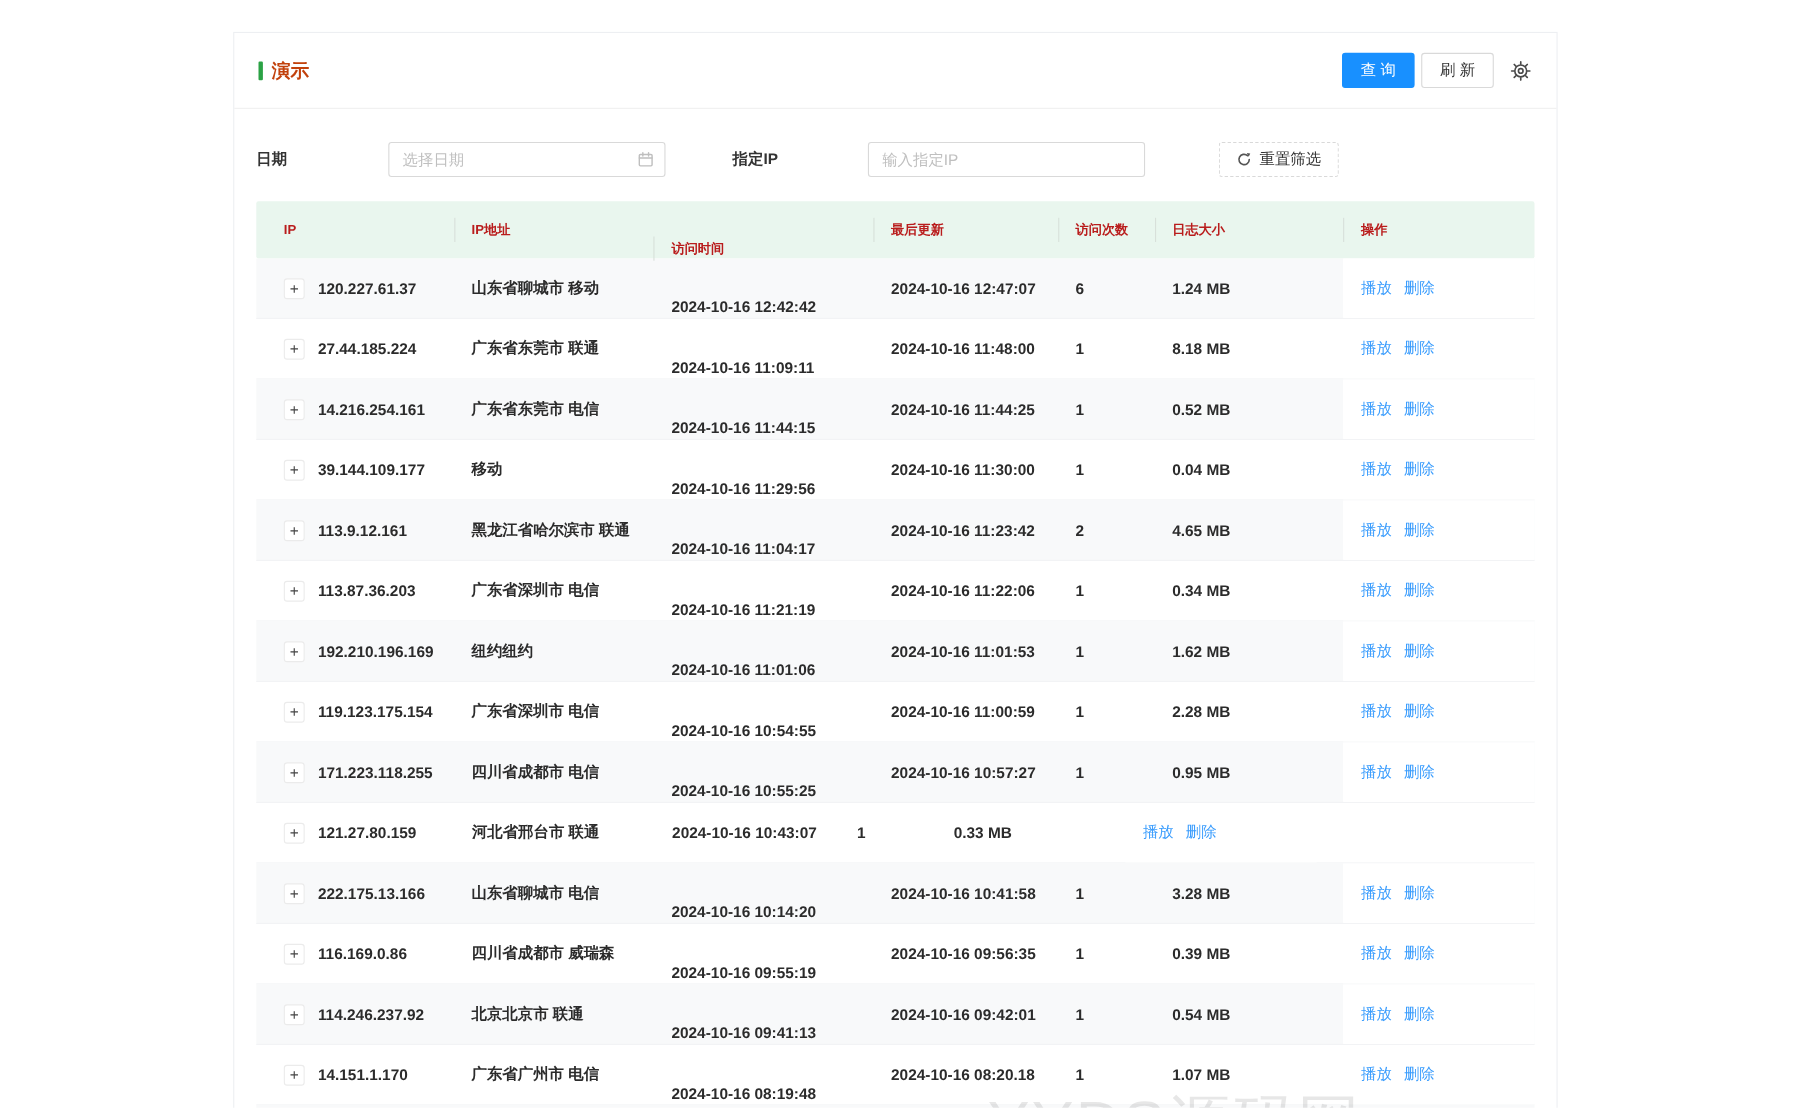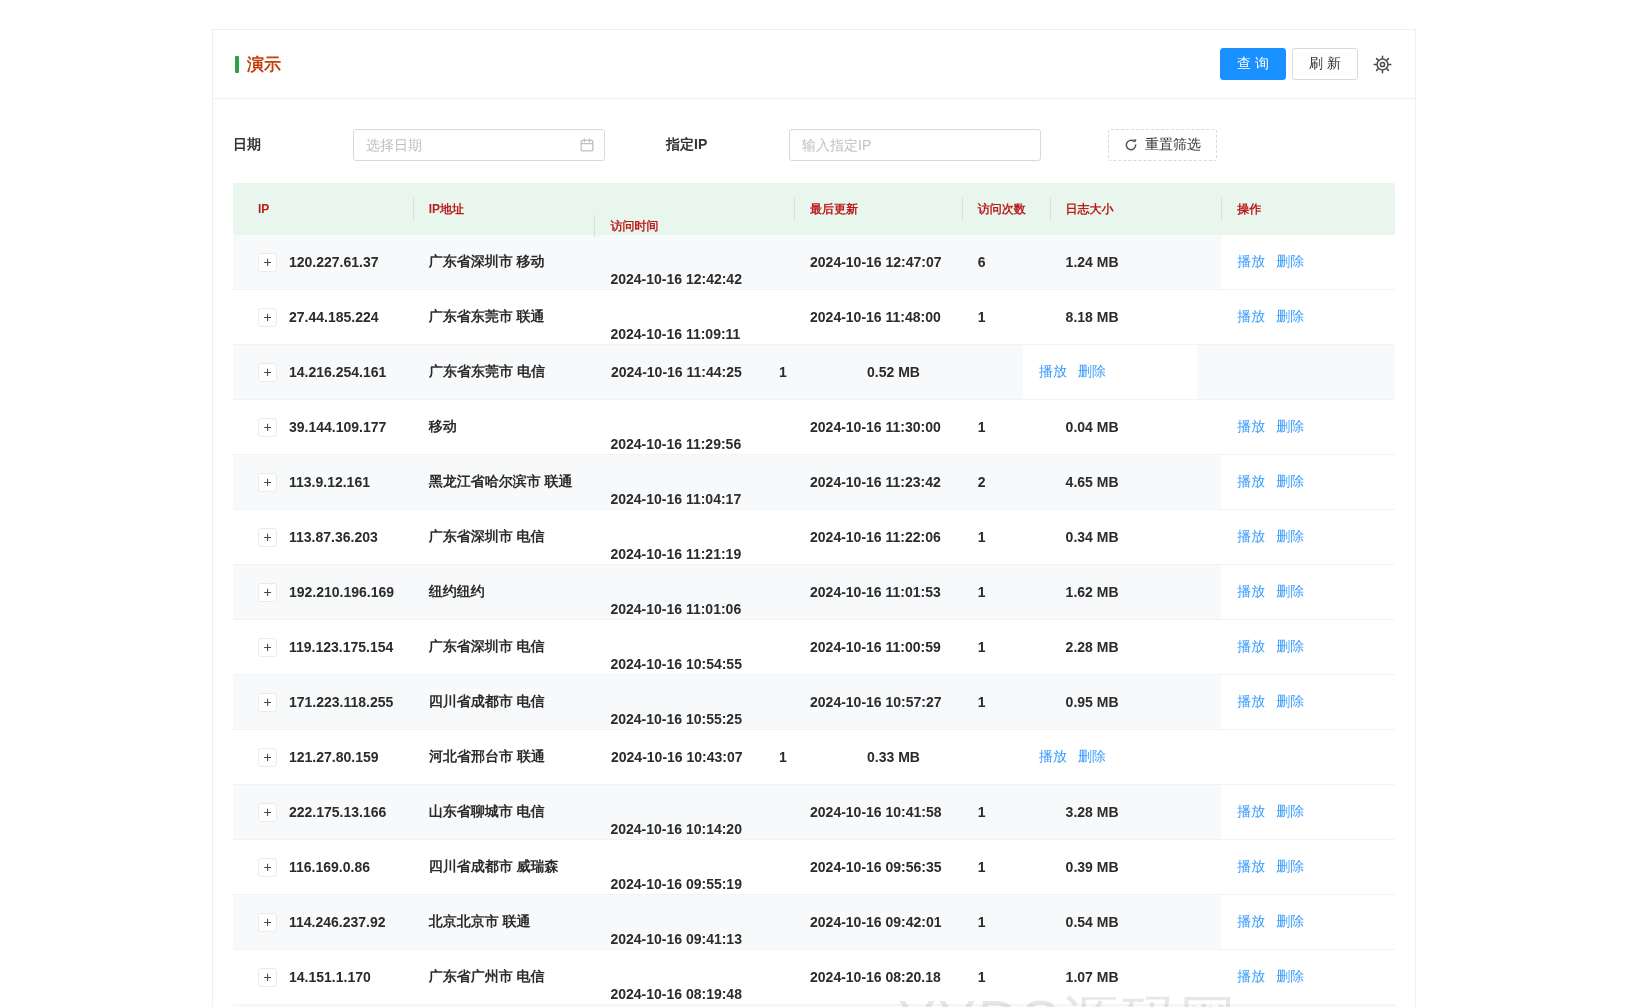--- a/index.html
+++ b/index.html
@@ -157,21 +157,21 @@
       <div class="th c5">访问次数</div>
       <div class="th c6">日志大小</div>
       <div class="th c7">操作</div>
     </div>
     <div class="tbody">
         <div class="tr striped">
     <div class="td c1">
       <span class="expand-btn">+</span>
       <span>120.227.61.37</span>
     </div>
-    <div class="td c2">广东省深圳市 移动</div>
+    <div class="td c2">山东省聊城市 移动</div>
     <div class="td c3">2024-10-16 12:42:42</div>
     <div class="td c4">2024-10-16 12:47:07</div>
     <div class="td c5">6</div>
     <div class="td c6">1.24 MB</div>
     <div class="td c7">
       <a class="action-link">播放</a>
       <a class="action-link">删除</a>
     </div>
   </div>
         <div class="tr">
@@ -188,20 +188,21 @@
       <a class="action-link">播放</a>
       <a class="action-link">删除</a>
     </div>
   </div>
         <div class="tr striped">
     <div class="td c1">
       <span class="expand-btn">+</span>
       <span>14.216.254.161</span>
     </div>
     <div class="td c2">广东省东莞市 电信</div>
+    <div class="td c3">2024-10-16 11:44:15</div>
     <div class="td c4">2024-10-16 11:44:25</div>
     <div class="td c5">1</div>
     <div class="td c6">0.52 MB</div>
     <div class="td c7">
       <a class="action-link">播放</a>
       <a class="action-link">删除</a>
     </div>
   </div>
         <div class="tr">
     <div class="td c1">

